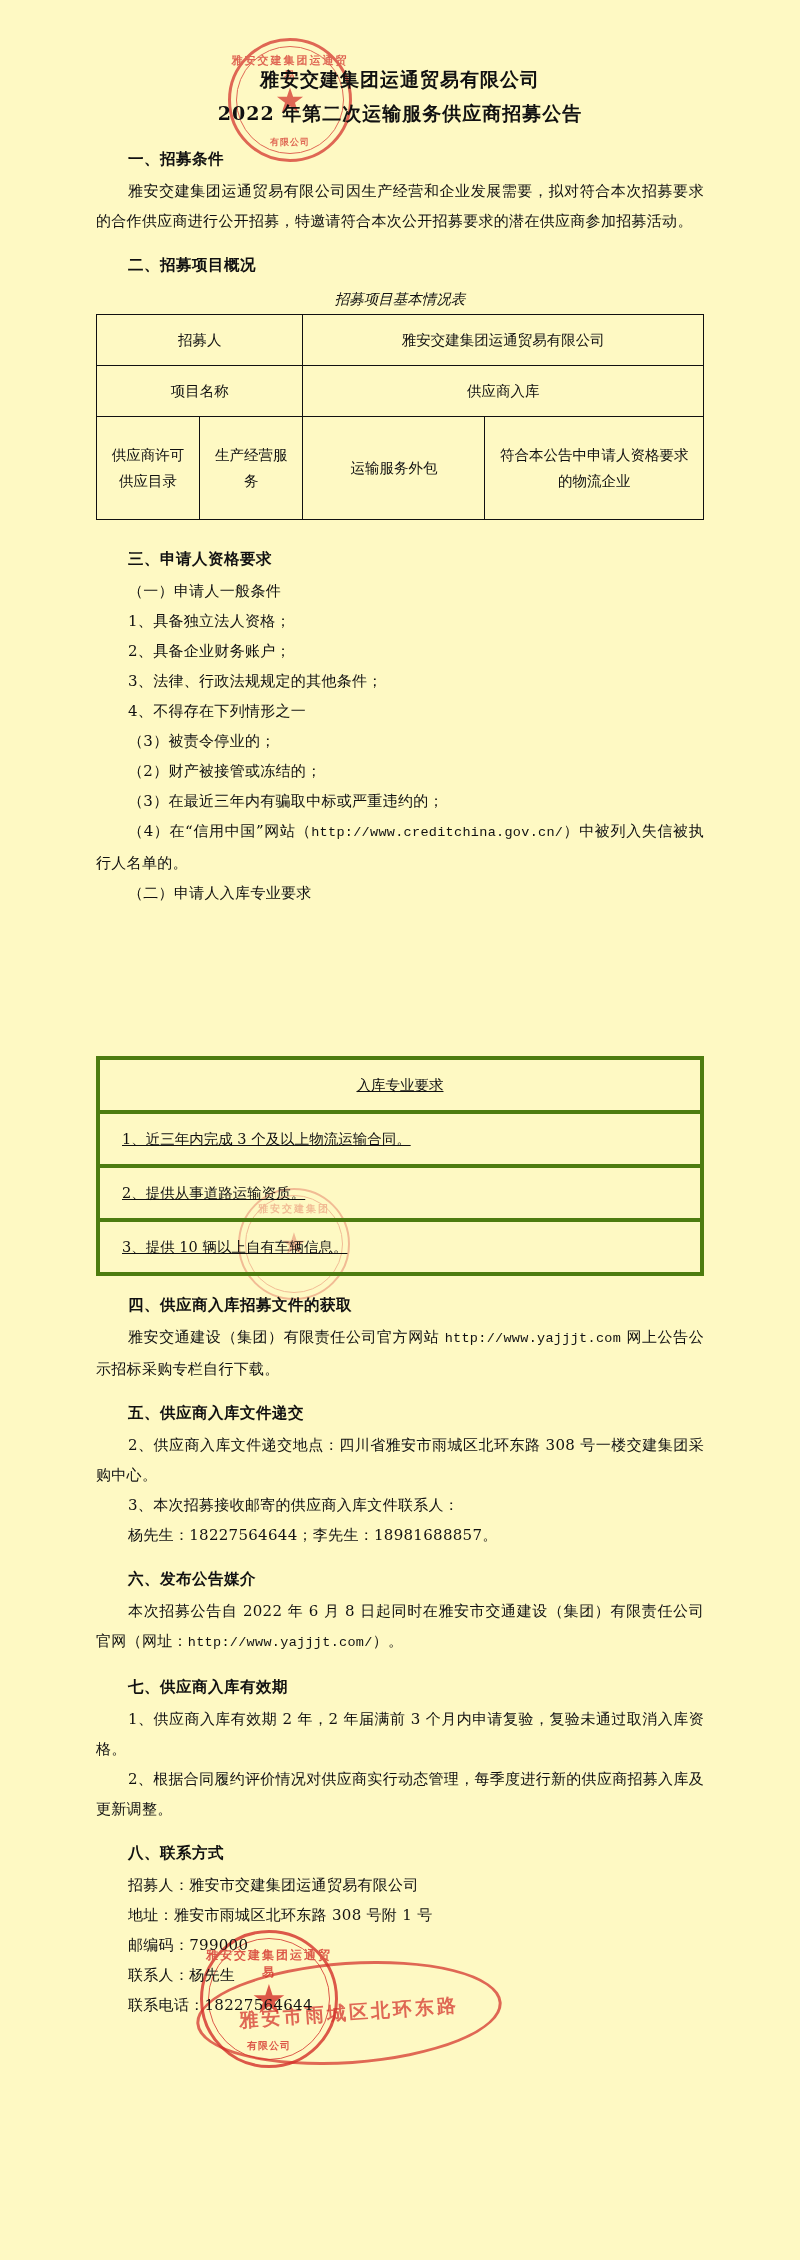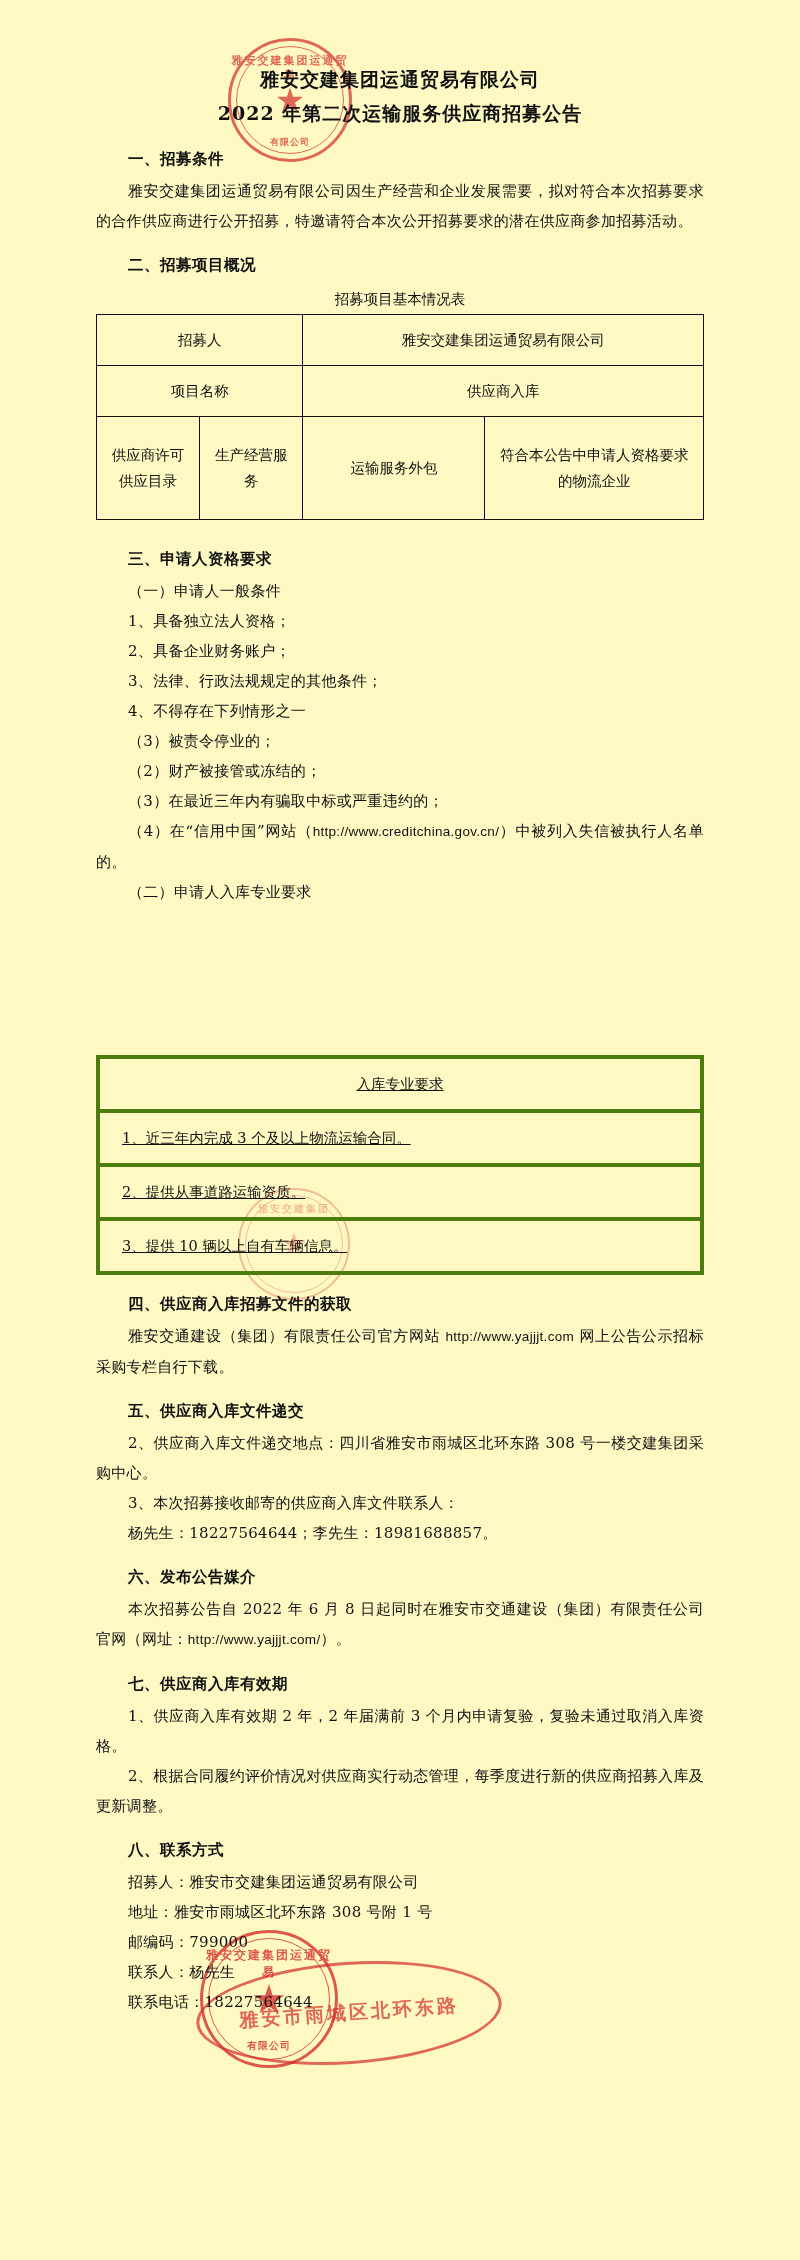--- a/index.html
+++ b/index.html
@@ -45,30 +45,31 @@
     letter-spacing: 0.5px;
   }
   .para {
     font-size: 15px;
     line-height: 30px;
     text-indent: 32px;
     letter-spacing: 0.3px;
     text-align: justify;
   }
   .mono {
-    font-family: Liberation Sans, sans-serif;
+    font-family: Liberation Mono, monospace;
     font-size: 13.5px;
   }
 
   
   .tbl-cap {
     text-align: center;
     font-size: 14.5px;
     line-height: 26px;
     margin-top: 6px;
+    font-style: italic;
   }
   table.doc-tbl {
     border-collapse: collapse;
     width: 100%;
     margin-top: 2px;
     font-size: 14.5px;
   }
   table.doc-tbl td {
     border: 1px solid #111;
     padding: 12px 8px;

